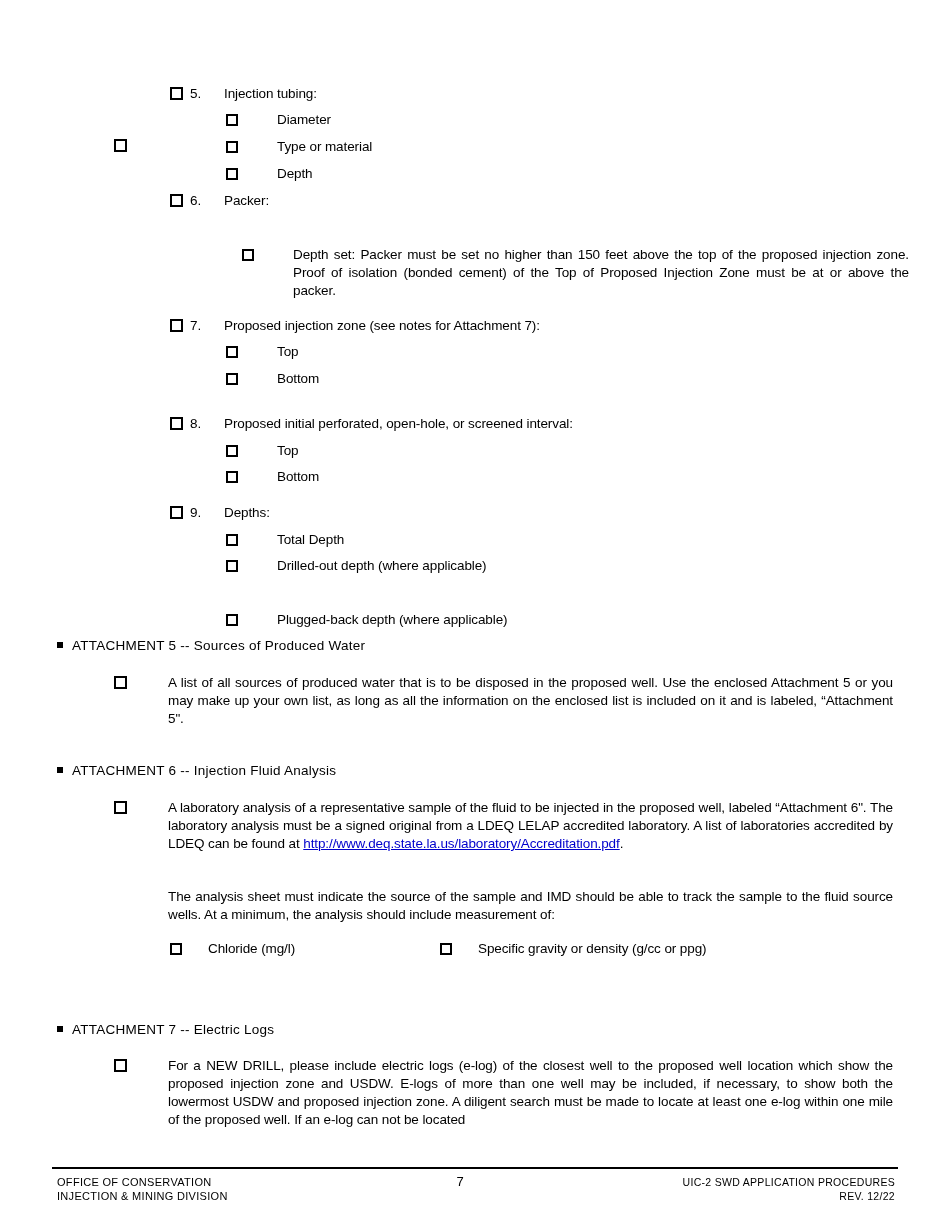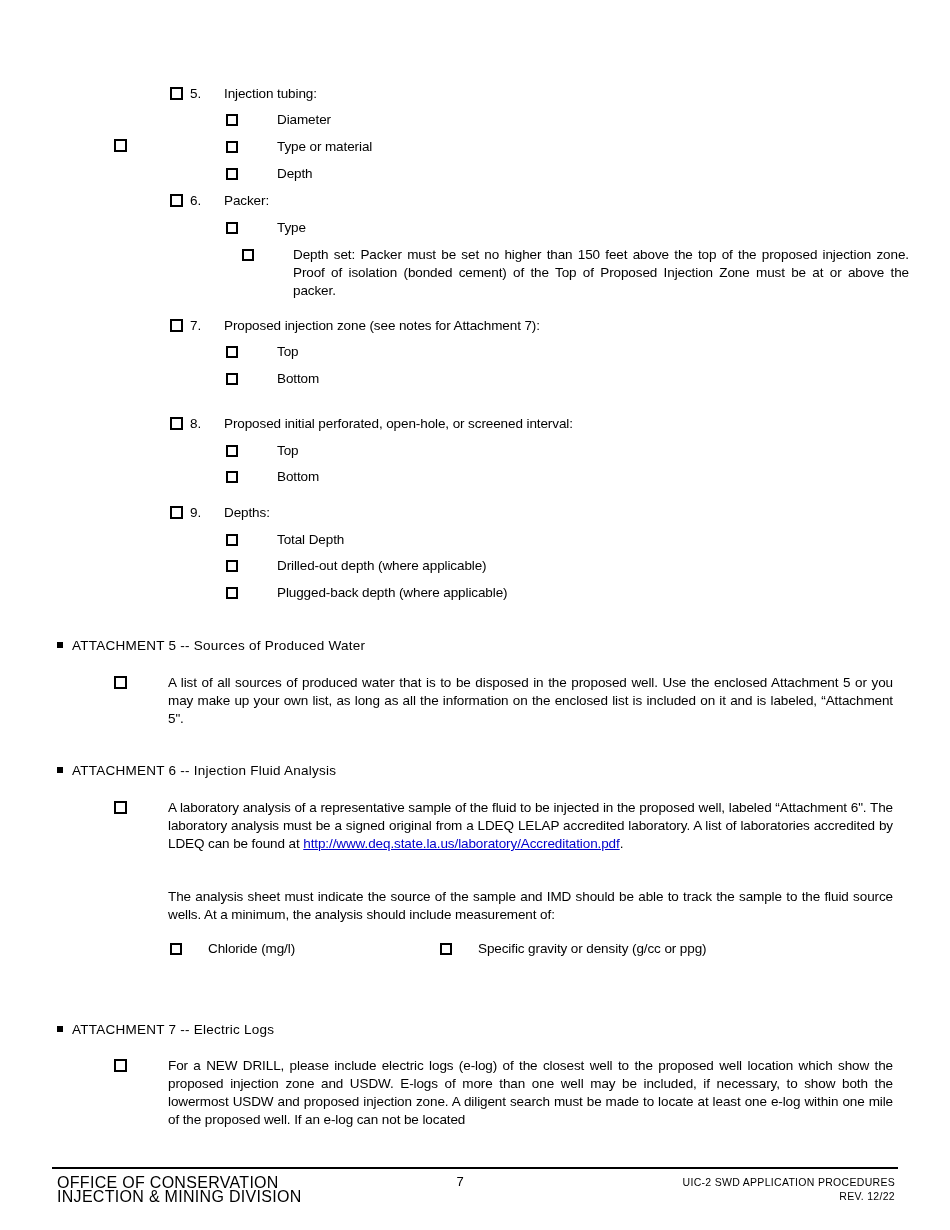--- a/index.html
+++ b/index.html
@@ -48,21 +48,21 @@
   .check-row { position: absolute; left: 0; width: 950px; height: 18px; }
   .check-row .cb1 { left: 170px; }
   .check-row .cb2 { left: 440px; }
   .check-row .lab1 { position: absolute; left: 208px; }
   .check-row .lab2 { position: absolute; left: 478px; }
   .link { color: #0000cc; text-decoration: underline; cursor: pointer; }
   .underline { }
   .footer-rule { position: absolute; left: 52px; width: 846px; top: 1167px; height: 0; border-top: 2px solid #000; }
   .footer-left {
     position: absolute; left: 57px; top: 1176px;
-    font-size: 16px; line-height: 13.5px; letter-spacing: 0.3px;
+    font-size: 11px; line-height: 13.5px; letter-spacing: 0.3px;
   }
   .footer-center { position: absolute; left: 415px; width: 90px; top: 1174px; text-align: center; font-size: 13px; }
   .footer-right {
     position: absolute; right: 55px; top: 1176px; text-align: right;
     font-size: 10.5px; line-height: 13.5px; letter-spacing: 0.3px;
   }
 </style>
 </head>
 <body>
 
@@ -85,24 +85,20 @@
   </div>
   <div class="row sub" style="top:166px">
     <span class="cb small"></span>
     <span class="lab">Depth</span>
   </div>
 
   <div class="row l1" style="top:193px">
     <span class="cb"></span>
     <span class="num">6.</span>
     <span class="lab">Packer:</span>
-  </div>
-  <div class="row sub" style="top:220px">
-    <span class="cb small"></span>
-    <span class="lab">Type</span>
   </div>
   <div class="subpara" style="top:246px">
     <span class="cb small"></span>
     <div class="txt">Depth set:  Packer must be set no higher than 150 feet above the top of the proposed injection zone.  Proof of isolation (bonded cement) of the Top of Proposed Injection Zone must be at or above the packer.</div>
   </div>
 
   <div class="row l1" style="top:318px">
     <span class="cb"></span>
     <span class="num">7.</span>
     <span class="lab">Proposed injection zone (see notes for Attachment 7):</span>
@@ -136,21 +132,21 @@
     <span class="lab">Depths:</span>
   </div>
   <div class="row sub" style="top:532px">
     <span class="cb small"></span>
     <span class="lab">Total Depth</span>
   </div>
   <div class="row sub" style="top:558px">
     <span class="cb small"></span>
     <span class="lab">Drilled-out depth (where applicable)</span>
   </div>
-  <div class="row sub" style="top:585px">
+  <div class="row sub" style="top:612px">
     <span class="cb small"></span>
     <span class="lab">Plugged-back depth (where applicable)</span>
   </div>
 
   <div class="att-head" style="top:638px">
     <span class="bullet"></span><span>ATTACHMENT 5 -- Sources of Produced Water</span>
   </div>
   <div class="att-para" style="top:674px; height:56px">
     <span class="cb"></span>
     <div class="txt">A list of all sources of produced water that is to be disposed in the proposed well.  Use the enclosed Attachment 5 or you may make up your own list, as long as all the information on the enclosed list is included on it and is labeled, “Attachment 5".</div>

